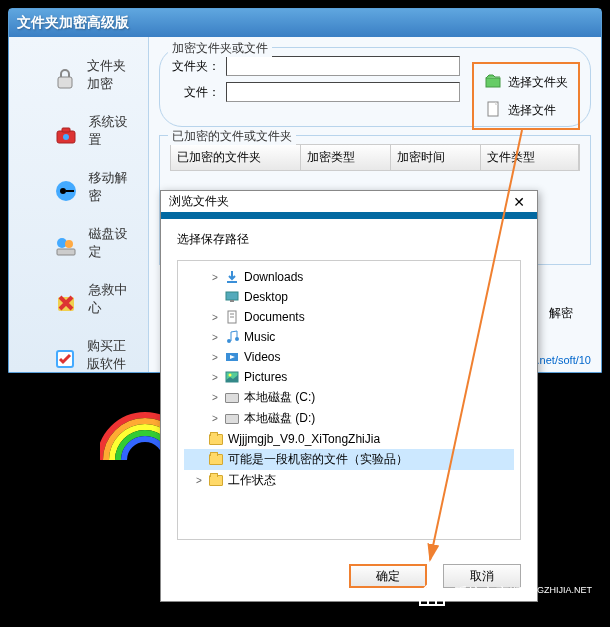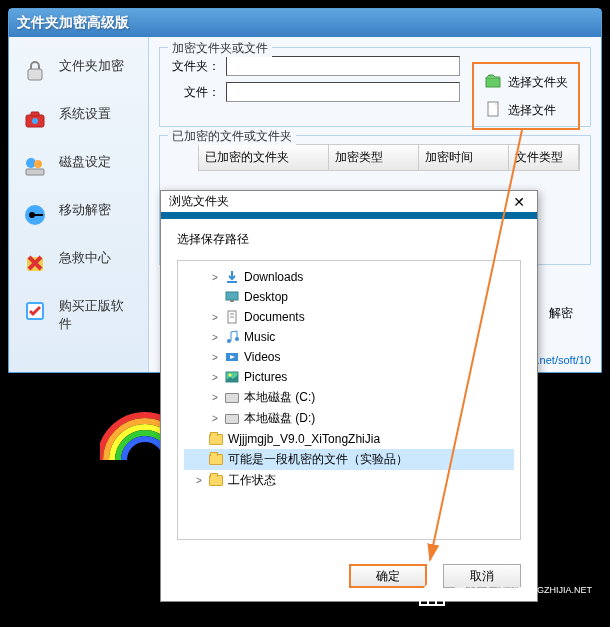--- a/index.html
+++ b/index.html
@@ -4,36 +4,36 @@
   <style>
     * { box-sizing: border-box; margin: 0; padding: 0; }
     body { font-family: "Microsoft YaHei", SimSun, sans-serif; font-size: 12px; background: #000; width: 610px; height: 627px; position: relative; overflow: hidden; }
     
     .main-window { position: absolute; left: 8px; top: 8px; width: 594px; height: 365px; background: linear-gradient(to bottom, #d6e8f8, #e8f2fb); border: 1px solid #5a9fd8; border-radius: 4px 4px 0 0; }
     .titlebar { height: 28px; background: linear-gradient(to bottom, #5fa6df, #3a7fc4); display: flex; align-items: center; padding: 0 8px; }
     .titlebar-text { color: #fff; font-weight: bold; font-size: 14px; text-shadow: 1px 1px 2px rgba(0,0,0,0.3); }
     
     .main-body { display: flex; height: calc(100% - 28px); }
     .sidebar { width: 140px; background: linear-gradient(to bottom, #f0f6fc, #e0ecf7); border-right: 1px solid #b8d4ec; padding: 10px 0; }
-    .sidebar-item { display: flex; align-items: flex-start; padding: 10px 12px; cursor: pointer; }
+    .sidebar-item { display: flex; align-items: flex-end; padding: 10px 12px; cursor: pointer; margin-left: 32px; }
     .sidebar-icon { width: 28px; height: 28px; margin-right: 10px; display: flex; align-items: center; justify-content: center; }
     .sidebar-label { color: #333; font-size: 13px; }
     
     .content-area { flex: 1; padding: 10px; background: #f5f9fd; }
     .fieldset { border: 1px solid #b8d4ec; padding: 8px 10px 10px; margin-bottom: 8px; position: relative; }
     .fieldset-legend { position: absolute; top: -8px; left: 8px; background: #f5f9fd; padding: 0 4px; font-size: 12px; color: #333; }
     
     .file-input-row { display: flex; align-items: center; margin-bottom: 6px; }
     .file-input-label { width: 50px; text-align: right; margin-right: 6px; }
     .file-input-field { flex: 1; height: 20px; border: 1px inset #999; background: #fff; }
     
     .right-buttons { position: absolute; right: 10px; top: 14px; border: 2px solid #f08030; padding: 4px; }
     .select-btn { display: flex; align-items: center; padding: 4px 6px; cursor: pointer; }
     .select-btn-icon { width: 20px; height: 20px; margin-right: 4px; }
-    .table-header { display: flex; background: linear-gradient(to bottom, #fefefe, #e8e8e8); border: 1px solid #ccc; margin-left: 28px; }
+    .table-header { display: flex; background: linear-gradient(to bottom, #fefefe, #e8e8e8); border: 1px solid #ccc; }
     .table-header-cell { padding: 4px 6px; border-right: 1px solid #ccc; font-size: 12px; }
     .th1 { width: 130px; }
     .th2 { width: 90px; }
     .th3 { width: 90px; }
     .th4 { flex: 1; }
     
     .footer-link { position: absolute; bottom: 6px; right: 10px; color: #0066cc; font-size: 11px; }
     .decrypt-btn { position: absolute; bottom: 50px; right: 28px; font-size: 12px; }
     
     .rainbow { position: absolute; left: 100px; top: 400px; width: 90px; height: 60px; }
@@ -90,58 +90,58 @@
               <rect x="3" y="8" width="18" height="12" rx="2" fill="#d33" stroke="#a22"></rect>
               <rect x="8" y="5" width="8" height="4" rx="1" fill="#d33" stroke="#a22"></rect>
               <circle cx="12" cy="14" r="3" fill="#4af"></circle>
             </svg>
           </span>
         <span class="sidebar-label">系统设置</span>
       </div>
       <div class="sidebar-item">
         <span class="sidebar-icon">
             <svg width="24" height="24" viewBox="0 0 24 24">
+              <circle cx="12" cy="12" r="10" fill="#4af"></circle>
+              <circle cx="9" cy="12" r="3" fill="#000"></circle>
+              <rect x="12" y="11" width="8" height="2" fill="#000"></rect>
+            </svg>
+          </span>
+        <span class="sidebar-label">移动解密</span>
+      </div>
+      <div class="sidebar-item">
+        <span class="sidebar-icon">
+            <svg width="24" height="24" viewBox="0 0 24 24">
               <rect x="3" y="14" width="18" height="6" rx="1" fill="#ccc" stroke="#888"></rect>
               <circle cx="8" cy="8" r="5" fill="#4af"></circle>
               <circle cx="15" cy="9" r="4" fill="#fa4"></circle>
             </svg>
           </span>
         <span class="sidebar-label">磁盘设定</span>
       </div>
       <div class="sidebar-item">
         <span class="sidebar-icon">
             <svg width="24" height="24" viewBox="0 0 24 24">
-              <circle cx="12" cy="12" r="10" fill="#4af"></circle>
-              <circle cx="9" cy="12" r="3" fill="#000"></circle>
-              <rect x="12" y="11" width="8" height="2" fill="#000"></rect>
-            </svg>
-          </span>
-        <span class="sidebar-label">移动解密</span>
-      </div>
-      <div class="sidebar-item">
-        <span class="sidebar-icon">
-            <svg width="24" height="24" viewBox="0 0 24 24">
               <rect x="4" y="6" width="16" height="14" rx="2" fill="#f0d050"></rect>
               <path d="M6 6l12 12M18 6L6 18" stroke="#d33" stroke-width="4"></path>
             </svg>
           </span>
         <span class="sidebar-label">急救中心</span>
       </div>
       <div class="sidebar-item">
         <span class="sidebar-icon">
             <svg width="24" height="24" viewBox="0 0 24 24">
               <rect x="4" y="4" width="16" height="16" rx="2" fill="#fff" stroke="#4af" stroke-width="2"></rect>
               <path d="M7 12l3 3 7-7" stroke="#d33" stroke-width="3" fill="none"></path>
             </svg>
           </span>
         <span class="sidebar-label">购买正版软件</span>
       </div>
     </div>
     <div class="content-area">
-      <div class="fieldset" style="height:80px;">
+      <div class="fieldset" style="height:80px;border-radius:23px;">
         <span class="fieldset-legend">加密文件夹或文件</span>
         <div style="width:290px;">
           <div class="file-input-row">
             <span class="file-input-label">文件夹：</span>
             <input class="file-input-field" type="text" style="">
           </div>
           <div class="file-input-row">
             <span class="file-input-label">文件：</span>
             <input class="file-input-field" type="text" style="">
           </div>

